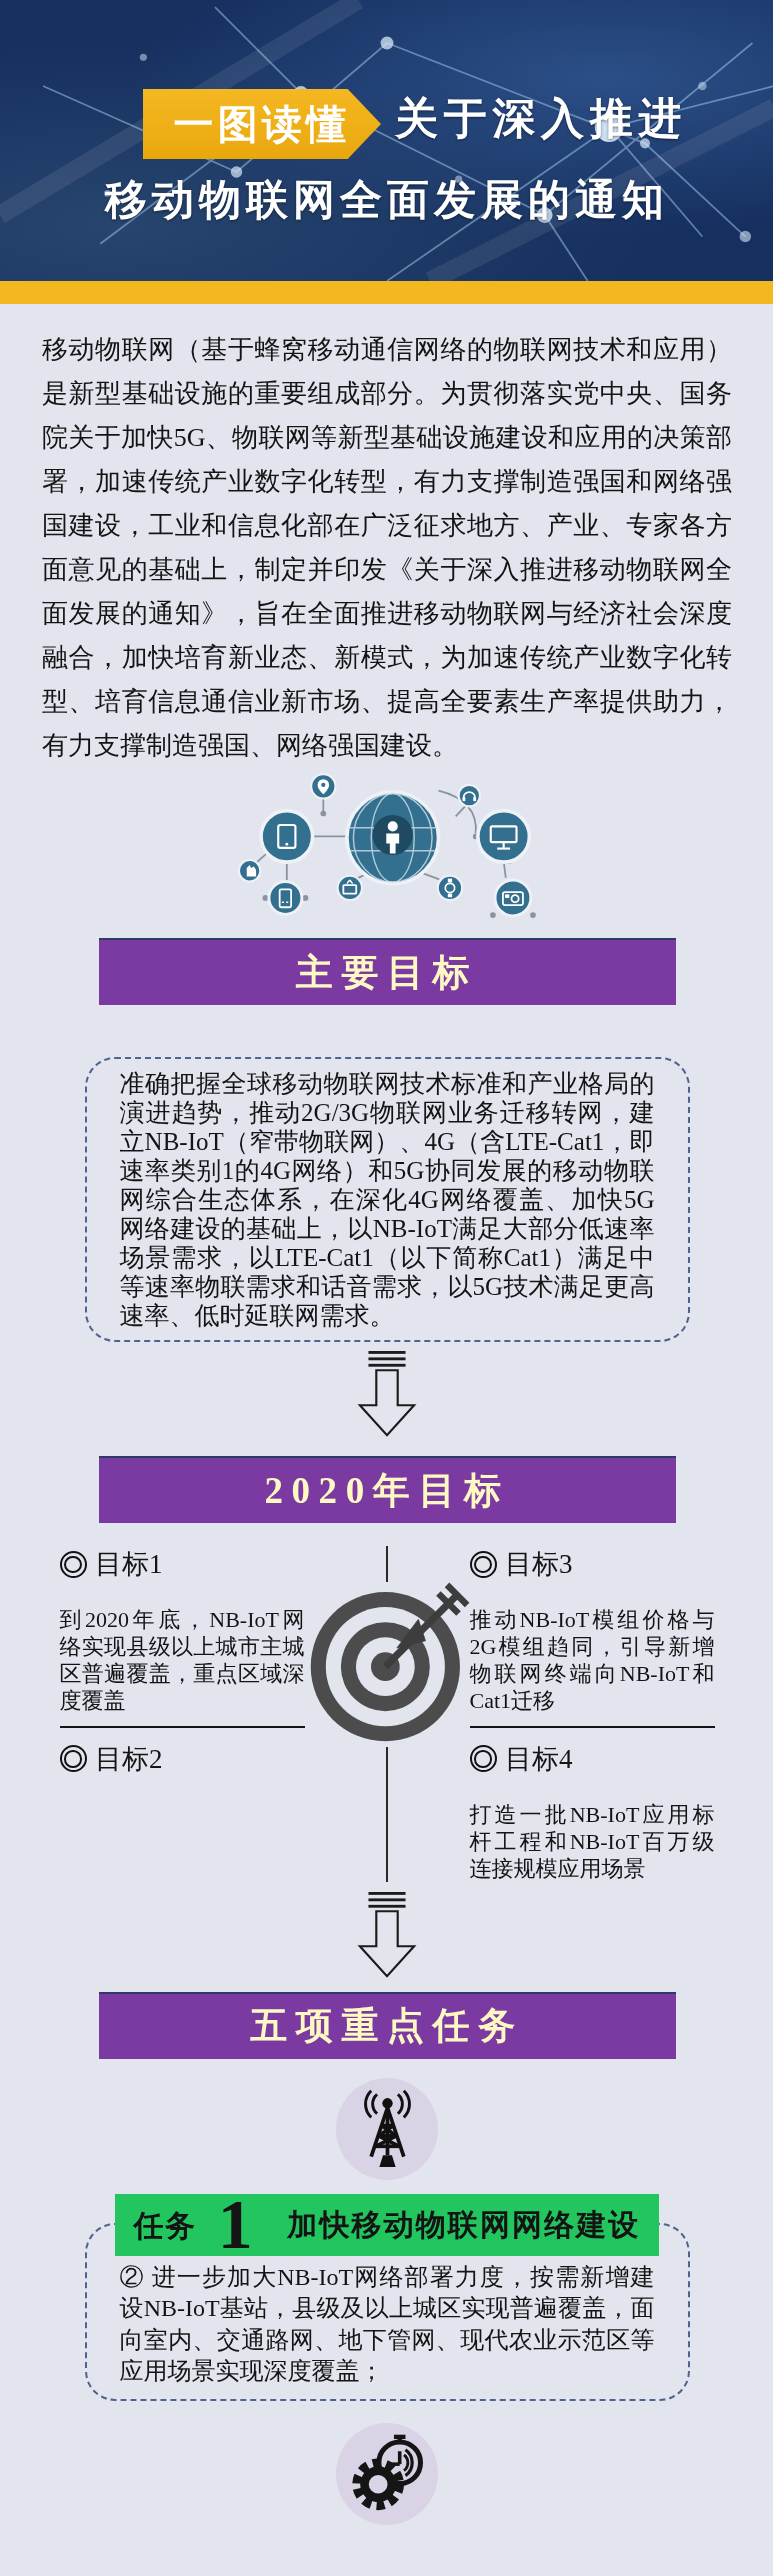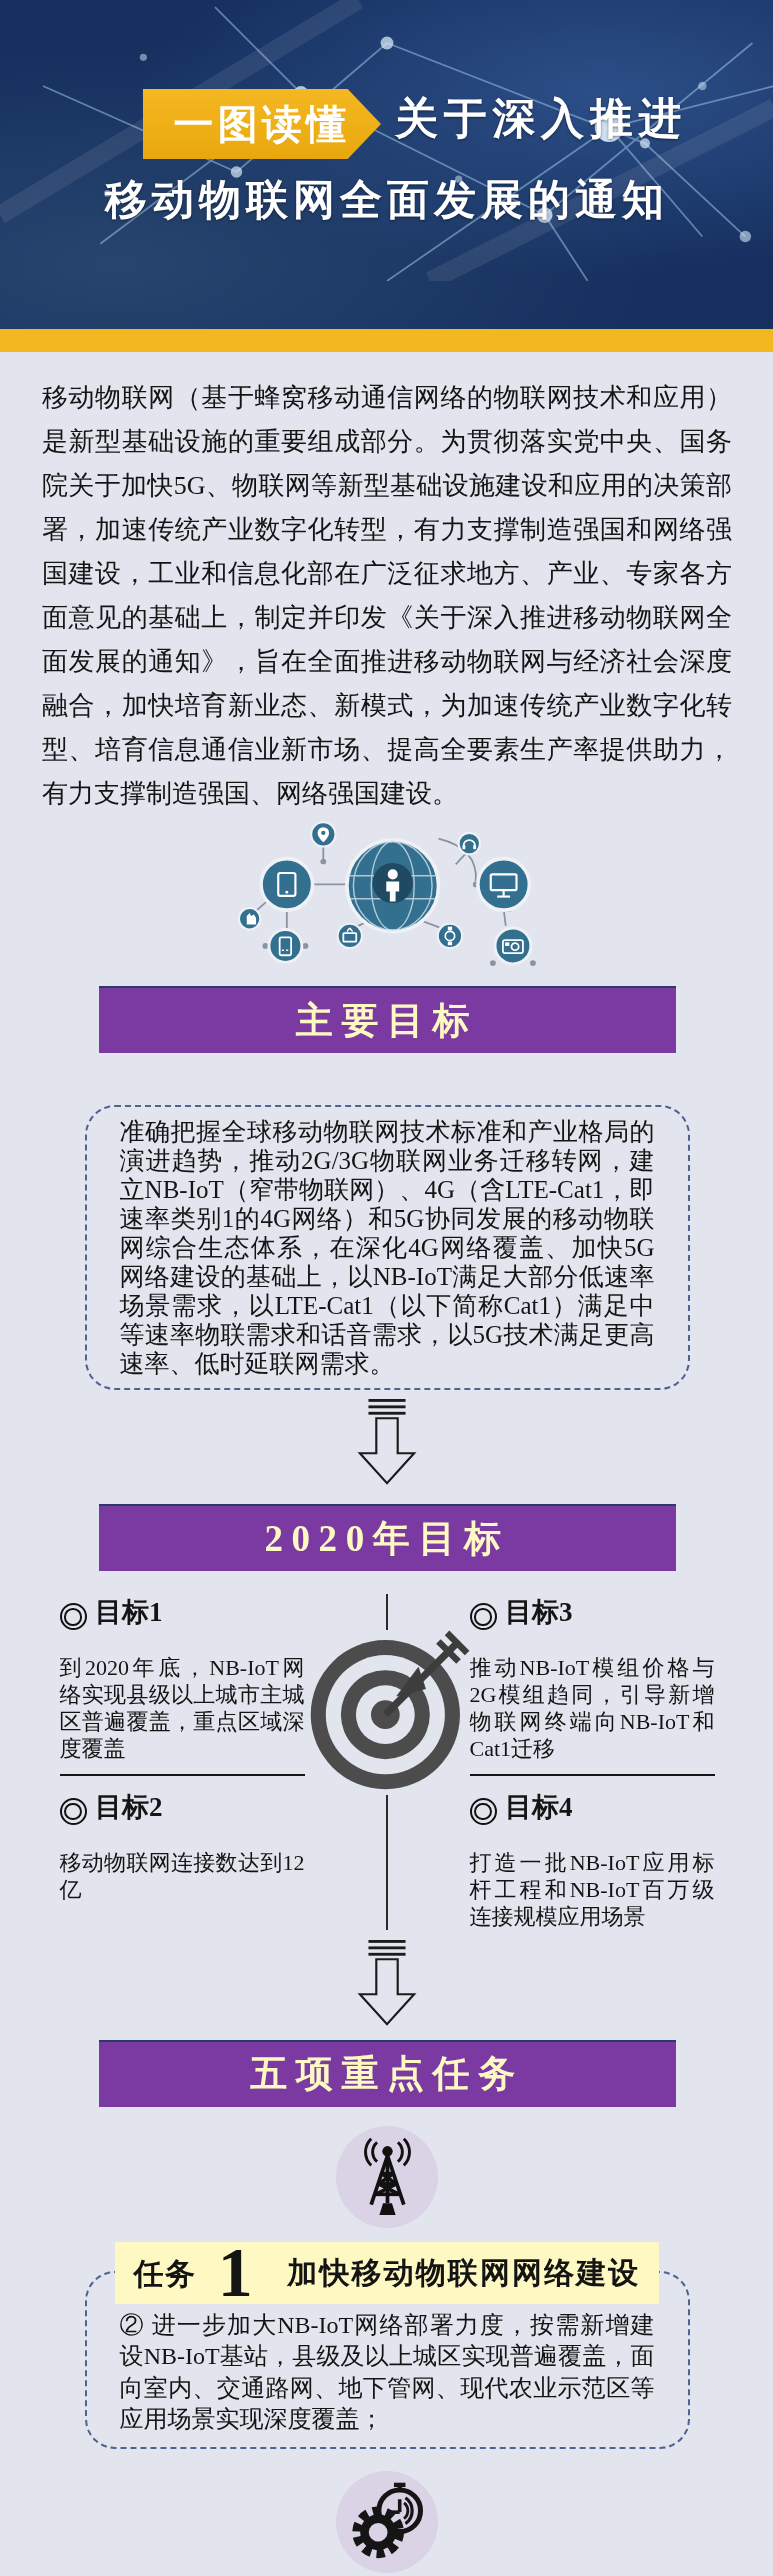--- a/index.html
+++ b/index.html
@@ -1,19 +1,19 @@
 <!DOCTYPE html>
 <html style="font-size:11.5px"><head>
 <meta charset="utf-8">
 <style>
   html,body{margin:0;padding:0;background:#c9ccd6;}
   .page{position:relative;width:774px;height:2576px;margin:0 auto;background:#e3e5ee;
         overflow:hidden;font-family:"Liberation Serif","DejaVu Serif",serif;color:#141414;}
   
-  .header{position:relative;height:329px;background:
+  .header{position:relative;height:281px;background:
           radial-gradient(ellipse at 78% 28%, #2c4f88 0%, rgba(44,79,136,0) 55%),
           radial-gradient(ellipse at 15% 80%, #27456f 0%, rgba(39,69,111,0) 60%),
           #152f5e;overflow:hidden;}
   .header svg{position:absolute;inset:0;}
   .badge{position:absolute;left:143px;top:89px;width:238px;height:70px;
          background:linear-gradient(180deg,#f4b822,#e9a70d);
          clip-path:polygon(0 0,86% 0,100% 50%,86% 100%,0 100%);
          display:flex;align-items:center;justify-content:center;
          color:#fff;font-size:40px;font-weight:bold;letter-spacing:4.3px;}
   .h-line1{position:absolute;left:395px;top:90px;color:#fff;font-size:43px;
@@ -34,30 +34,30 @@
   .dashed{width:605px;margin:0 auto;border:2.1px dashed #4f6390;border-radius:30px;
           box-sizing:border-box;text-align:justify;}
   .box-main{margin-top:52px;padding:10px 33px;font-size:25px;line-height:29px;}
   
   .down-arrow{display:block;margin:8.6px auto 0;}
   
   .goals{display:flex;justify-content:center;margin-top:23px;}
   .goal-col{width:245px;}
   .goal-center{width:165px;display:flex;flex-direction:column;align-items:center;}
   .vline{width:2.1px;background:#2a2a2a;}
-  .goal-head{display:flex;align-items:flex-end;gap:8.6px;font-size:27px;font-weight:bold;}
+  .goal-head{display:flex;align-items:center;gap:8.6px;font-size:27px;font-weight:normal;}
   .ring{width:23px;height:23px;border:2.1px solid #111;border-radius:50%;position:relative;flex:0 0 auto;}
   .ring::after{content:"";position:absolute;inset:2.9px;border:2.1px solid #111;border-radius:50%;}
   .goal-text{margin-top:24px;font-size:22px;line-height:27px;text-align:justify;}
   .goal-divider{border:none;border-top:2.1px solid #151515;margin:11.5px 0 13px;}
   
   .icon-oval{width:102px;height:102px;border-radius:50%;background:#d9d3e5;
              display:flex;align-items:center;justify-content:center;margin:18.6px auto 0;}
   .task-head{position:relative;z-index:2;display:flex;justify-content:center;margin-top:14.3px;}
-  .task-head-inner{display:flex;align-items:flex-end;gap:21.5px;background:#fef9c3;padding:0 18.6px;}
+  .task-head-inner{display:flex;align-items:flex-end;gap:21.5px;background:#22c55e;padding:0 18.6px;}
   .task-word{font-size:30px;font-weight:bold;padding-bottom:8.6px;letter-spacing:1.4px;}
   .task-num{font-size:70px;line-height:62px;font-weight:bold;}
   .task-title{font-size:30px;font-weight:bold;letter-spacing:2.1px;padding-bottom:10px;margin-left:13px;}
   .task-box{margin-top:-33px;padding:37px 33px 11.5px;font-size:24px;line-height:31.5px;}
   .task-box p{margin:0;}
   .task-box p + p{margin-top:7.2px;}
 </style>
 </head>
 <body>
 
@@ -214,21 +214,20 @@
       <div class="goal-head">
         <span class="ring"></span>
         <span>目标1</span>
       </div>
       <div class="goal-text">到2020年底，NB-IoT网络实现县级以上城市主城区普遍覆盖，重点区域深度覆盖</div>
       <hr class="goal-divider">
       <div class="goal-head">
         <span class="ring"></span>
         <span>目标2</span>
       </div>
-      <div class="goal-text">移动物联网连接数达到12亿</div>
     </div>
 
     <div class="goal-center">
       <div class="vline" style="height:36px;"></div>
       <svg width="165" height="165" viewBox="0 0 230 230">
         <circle cx="112" cy="118" r="104" fill="#4c4c4c"></circle>
         <circle cx="112" cy="118" r="83" fill="#e3e5ee"></circle>
         <circle cx="112" cy="118" r="62" fill="#4c4c4c"></circle>
         <circle cx="112" cy="118" r="41" fill="#e3e5ee"></circle>
         <circle cx="112" cy="118" r="20" fill="#4c4c4c"></circle>

